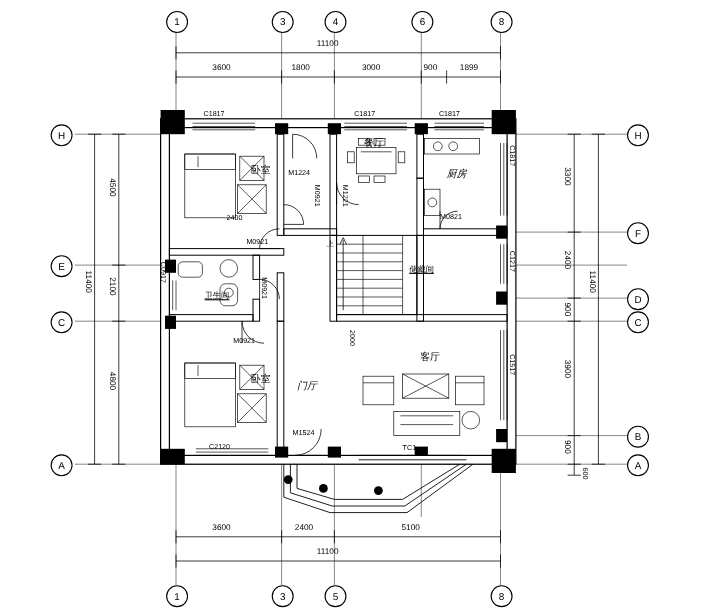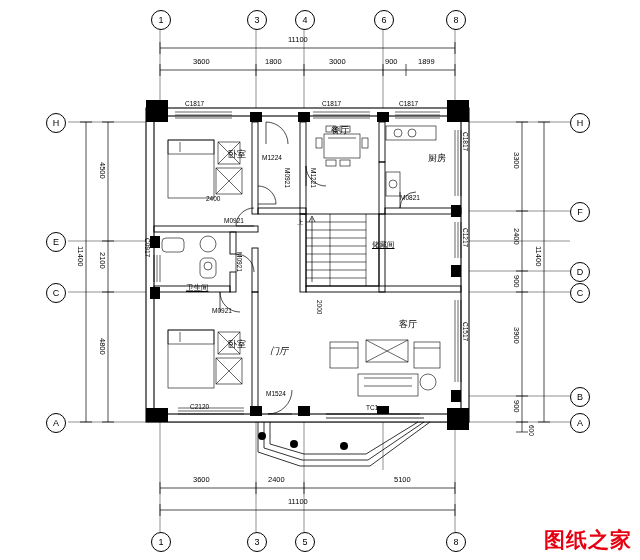--- a/index.html
+++ b/index.html
@@ -330,45 +330,45 @@
 
   <div class="lbl sm" style="left:193px;top:57px;">3600</div>
   <div class="lbl sm" style="left:265px;top:57px;">1800</div>
   <div class="lbl sm" style="left:329px;top:57px;">3000</div>
   <div class="lbl sm" style="left:385px;top:57px;">900</div>
   <div class="lbl sm" style="left:418px;top:57px;">1899</div>
   <div class="lbl sm" style="left:288px;top:35px;">11100</div>
 
   <div class="lbl sm" style="left:193px;top:475px;">3600</div>
   <div class="lbl sm" style="left:268px;top:475px;">2400</div>
-  <div class="lbl sm" style="left:365px;top:475px;margin-left:29px;">5100</div>
+  <div class="lbl sm" style="left:365px;top:475px;">5100</div>
   <div class="lbl sm" style="left:288px;top:497px;">11100</div>
 
   <div class="lbl sm vert" style="left:98px;top:162px;">4500</div>
   <div class="lbl sm vert" style="left:98px;top:252px;">2100</div>
   <div class="lbl sm vert" style="left:98px;top:338px;">4800</div>
   <div class="lbl sm vert" style="left:76px;top:246px;">11400</div>
 
   <div class="lbl sm vert" style="left:512px;top:152px;">3300</div>
   <div class="lbl sm vert" style="left:512px;top:228px;">2400</div>
   <div class="lbl sm vert" style="left:512px;top:275px;">900</div>
   <div class="lbl sm vert" style="left:512px;top:327px;">3900</div>
   <div class="lbl sm vert" style="left:512px;top:400px;">900</div>
   <div class="lbl sm vert" style="left:534px;top:246px;">11400</div>
   <div class="lbl xs vert" style="left:528px;top:425px;">600</div>
 
   <div class="lbl xs vert" style="left:316px;top:300px;">2000</div>
   <div class="lbl xs" style="left:206px;top:195px;">2400</div>
 
   <div class="lbl" style="left:228px;top:148px;">卧室</div>
   <div class="lbl" style="left:331px;top:124px;">餐厅</div>
-  <div class="lbl" style="left:428px;top:152px;">厨房</div>
-  <div class="lbl sm" style="left:186px;top:283px;text-decoration:underline;">卫生间</div>
+  <div class="lbl" style="left:406px;top:152px;font-style:italic;">厨房</div>
+  <div class="lbl sm" style="left:186px;top:264px;text-decoration:underline;">卫生间</div>
   <div class="lbl sm" style="left:372px;top:240px;text-decoration:underline;">储藏间</div>
-  <div class="lbl" style="left:399px;top:318px;">客厅</div>
+  <div class="lbl" style="left:382px;top:318px;">客厅</div>
   <div class="lbl" style="left:270px;top:345px;font-style:italic;">门厅</div>
   <div class="lbl" style="left:228px;top:338px;">卧室</div>
   <div class="lbl xs" style="left:297px;top:218px;">上</div>
 
   <div class="lbl xs" style="left:185px;top:100px;">C1817</div>
   <div class="lbl xs" style="left:322px;top:100px;">C1817</div>
   <div class="lbl xs" style="left:399px;top:100px;">C1817</div>
   <div class="lbl xs vert" style="left:462px;top:132px;">C1817</div>
   <div class="lbl xs vert" style="left:462px;top:228px;">C1217</div>
   <div class="lbl xs vert" style="left:462px;top:322px;">C1517</div>
@@ -379,14 +379,13 @@
   <div class="lbl xs vert" style="left:284px;top:168px;">M0921</div>
   <div class="lbl xs vert" style="left:310px;top:168px;">M1221</div>
   <div class="lbl xs" style="left:400px;top:194px;">M0821</div>
   <div class="lbl xs" style="left:224px;top:217px;">M0921</div>
   <div class="lbl xs vert" style="left:236px;top:252px;">M0921</div>
   <div class="lbl xs" style="left:212px;top:307px;">M0921</div>
   <div class="lbl xs" style="left:266px;top:390px;">M1524</div>
 
   <div class="lbl xs" style="left:366px;top:404px;">TC1</div>
 
-  <div class="watermark">图纸之家</div>
 </div>
 
 </body></html>

